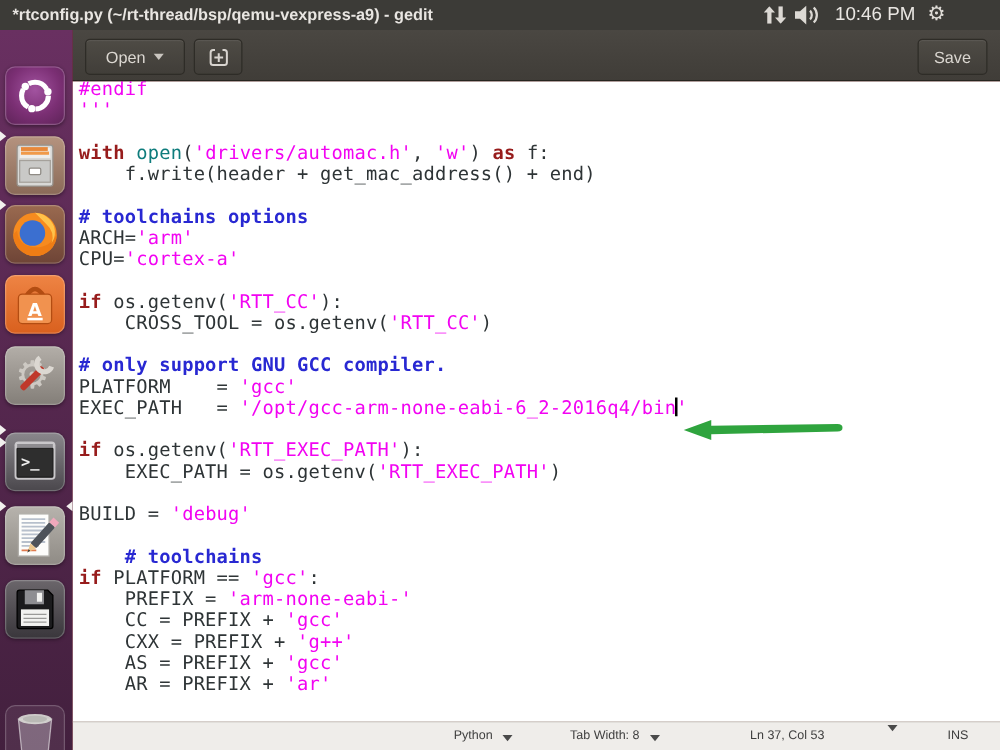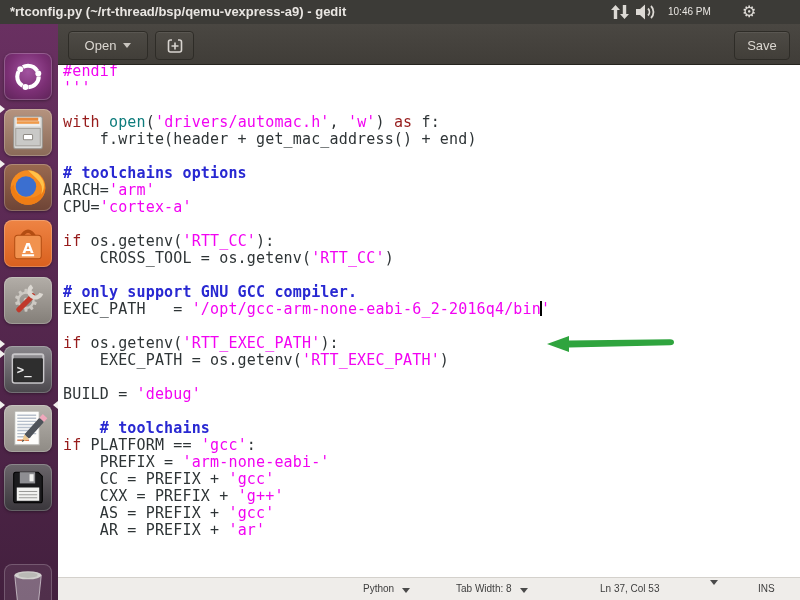--- a/index.html
+++ b/index.html
@@ -6,42 +6,42 @@
   html,body { width:800px; height:600px; }
   body { font-family:"Liberation Sans", sans-serif; background:#fff; }
   .stage { position:relative; width:800px; height:600px; overflow:hidden; background:#7f1d1d; }
 
   
   .panel { position:absolute; left:0; top:0; width:800px; height:24px; background:#3c3b37; color:#e6e3df; z-index:30; }
   .panel-title { position:absolute; left:10px; top:0; line-height:24px; font-size:13px; font-weight:bold; color:#e9e6e2; white-space:nowrap; }
   .tray { position:absolute; top:0; height:24px; }
   .tray-net { left:611px; top:5px; }
   .tray-vol { left:636px; top:4px; }
-  .tray-clock { left:668px; top:0; line-height:24px; font-size:10px; color:#e9e6e2; }
+  .tray-clock { left:668px; top:0; line-height:24px; font-size:15px; color:#e9e6e2; }
   .tray-gear { left:742px; top:0; line-height:23px; font-size:16px; color:#e0ddd8; }
 
   
   .launcher { position:absolute; left:0; top:24px; width:58px; height:576px; background:linear-gradient(180deg,#693061 0%,#572850 45%,#43203e 100%); z-index:20; }
   .ltile { position:absolute; left:4px; width:48px; height:47px; border-radius:8px; box-shadow:inset 0 0 0 1px rgba(255,255,255,0.22), 0 1px 3px rgba(0,0,0,0.35); overflow:hidden; }
   .pip { position:absolute; left:0; width:0; height:0; border-top:4px solid transparent; border-bottom:4px solid transparent; border-left:5px solid #f2f0ee; z-index:21; }
   .focus-arrow { position:absolute; left:53px; width:0; height:0; border-top:4px solid transparent; border-bottom:4px solid transparent; border-right:5px solid #f2f0ee; z-index:21; }
 
   
   .headerbar { position:absolute; left:58px; top:24px; width:742px; height:41px; background:linear-gradient(180deg,#4a4742 0%,#403d38 100%); border-bottom:1px solid #26241f; z-index:10; }
   .hb-btn { position:absolute; top:7px; height:29px; background:linear-gradient(180deg,#4e4b45,#413e39); border:1px solid #2e2c27; border-radius:4px; box-shadow:inset 0 1px 0 rgba(255,255,255,0.07); color:#dbd7d1; font-size:13px; display:flex; align-items:center; justify-content:center; gap:7px; }
   .btn-open { left:10px; width:80px; }
   .btn-newdoc { left:97px; width:39px; }
   .btn-save { left:676px; width:56px; }
   .caret-down { width:0; height:0; border-left:4px solid transparent; border-right:4px solid transparent; border-top:5px solid #c9c5bf; }
 
   .editor { position:absolute; left:58px; top:65px; width:742px; height:512px; background:#ffffff; overflow:hidden; z-index:5; }
   .code { position:absolute; left:5px; top:-2px; font-family:"DejaVu Sans Mono", monospace; font-size:15px; letter-spacing:0.16px; }
   .code-line { height:17px; line-height:17px; white-space:pre; }
   .tk-p { color:#2e3436; }
-  .tk-k { color:#971c1c; font-weight:normal; }
+  .tk-k { color:#971c1c; font-weight:bold; }
   .tk-s { color:#f203f2; }
   .tk-c { color:#2828d2; font-weight:bold; }
   .tk-b { color:#0e7c7c; }
   .caret { display:inline-block; width:2px; height:15px; background:#000; vertical-align:-2px; margin:0 -1px; }
   .annotation-svg { position:absolute; left:0; top:0; width:742px; height:512px; pointer-events:none; }
 
   
   .statusbar { position:absolute; left:58px; top:577px; width:742px; height:23px; background:#efedea; border-top:1px solid #d4d1cc; color:#3e3e3e; font-size:10px; z-index:10; }
   .sb-item { position:absolute; top:0; line-height:22px; display:flex; align-items:center; gap:8px; }
   .sb-caret { width:0; height:0; border-left:4px solid transparent; border-right:4px solid transparent; border-top:5px solid #4a4a4a; margin-top:2px; }
@@ -205,20 +205,21 @@
         <div class="code-line"><span class="tk-p">    f.write(header + get_mac_address() + end)</span></div>
         <div class="code-line">&nbsp;</div>
         <div class="code-line"><span class="tk-c"># toolchains options</span></div>
         <div class="code-line"><span class="tk-p">ARCH=</span><span class="tk-s">'arm'</span></div>
         <div class="code-line"><span class="tk-p">CPU=</span><span class="tk-s">'cortex-a'</span></div>
         <div class="code-line">&nbsp;</div>
         <div class="code-line"><span class="tk-k">if</span><span class="tk-p"> os.getenv(</span><span class="tk-s">'RTT_CC'</span><span class="tk-p">):</span></div>
         <div class="code-line"><span class="tk-p">    CROSS_TOOL = os.getenv(</span><span class="tk-s">'RTT_CC'</span><span class="tk-p">)</span></div>
         <div class="code-line">&nbsp;</div>
         <div class="code-line"><span class="tk-c"># only support GNU GCC compiler.</span></div>
+        <div class="code-line"><span class="tk-p">PLATFORM    = </span><span class="tk-s">'gcc'</span></div>
         <div class="code-line"><span class="tk-p">EXEC_PATH   = </span><span class="tk-s">'/opt/gcc-arm-none-eabi-6_2-2016q4/bin</span><span class="caret"></span><span class="tk-s">'</span></div>
         <div class="code-line">&nbsp;</div>
         <div class="code-line"><span class="tk-k">if</span><span class="tk-p"> os.getenv(</span><span class="tk-s">'RTT_EXEC_PATH'</span><span class="tk-p">):</span></div>
         <div class="code-line"><span class="tk-p">    EXEC_PATH = os.getenv(</span><span class="tk-s">'RTT_EXEC_PATH'</span><span class="tk-p">)</span></div>
         <div class="code-line">&nbsp;</div>
         <div class="code-line"><span class="tk-p">BUILD = </span><span class="tk-s">'debug'</span></div>
         <div class="code-line">&nbsp;</div>
         <div class="code-line"><span class="tk-p">    </span><span class="tk-c"># toolchains</span></div>
         <div class="code-line"><span class="tk-k">if</span><span class="tk-p"> PLATFORM == </span><span class="tk-s">'gcc'</span><span class="tk-p">:</span></div>
         <div class="code-line"><span class="tk-p">    PREFIX = </span><span class="tk-s">'arm-none-eabi-'</span></div>

